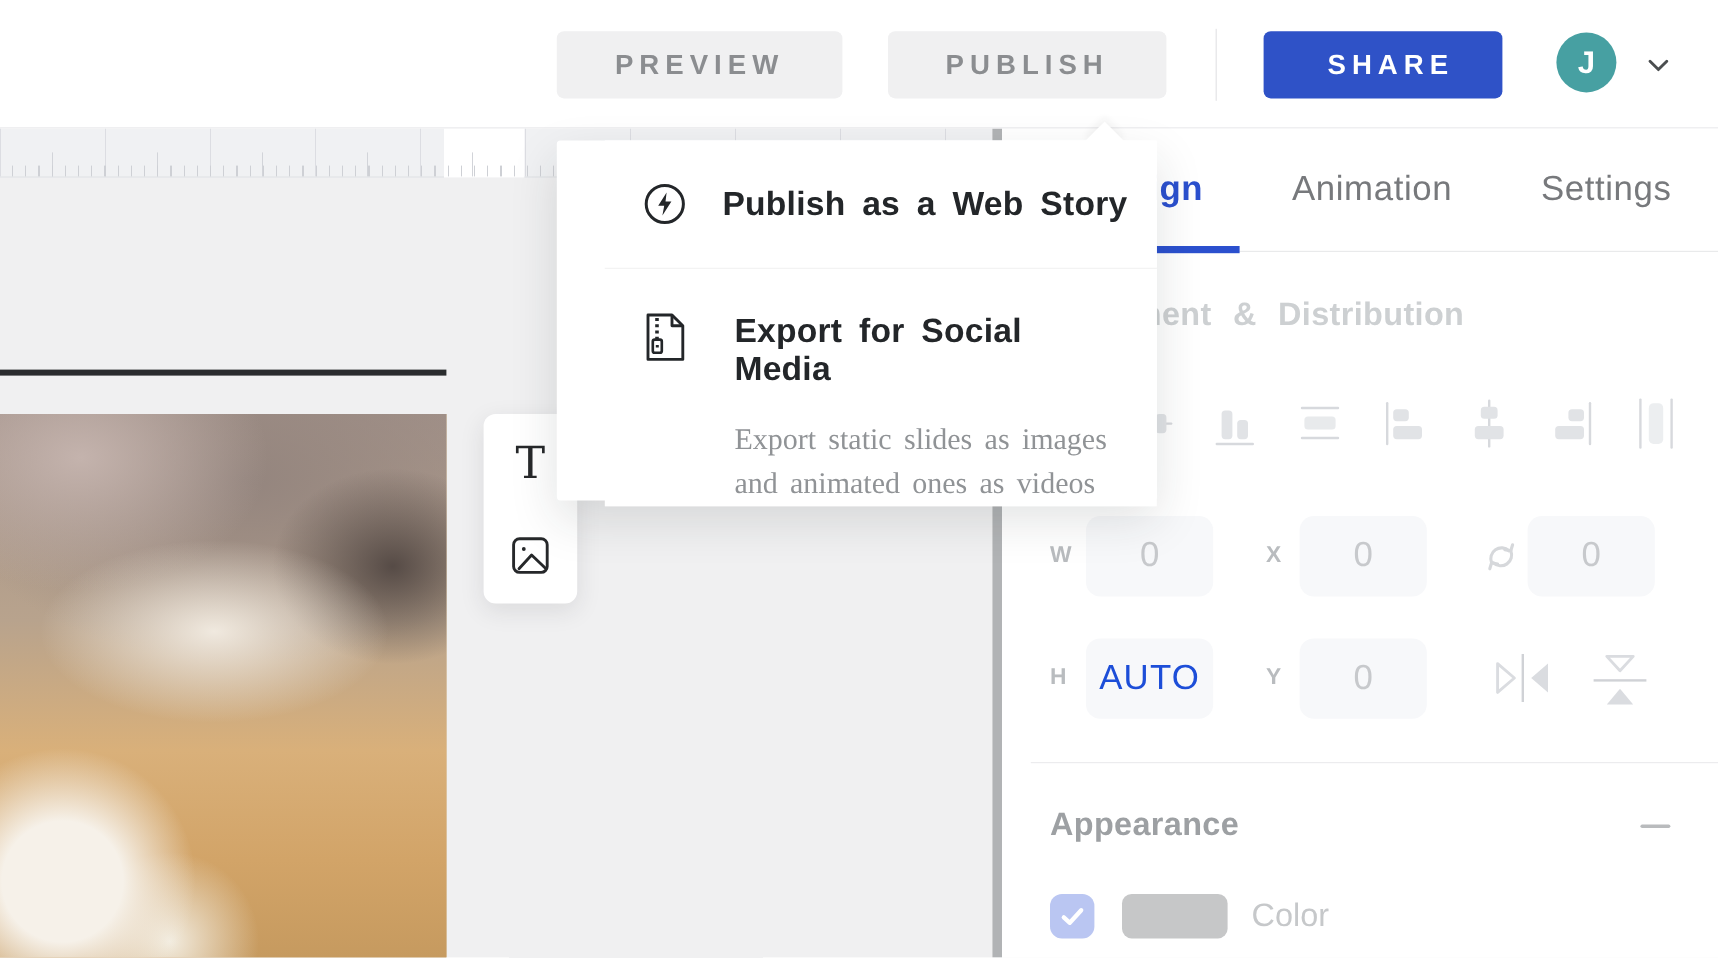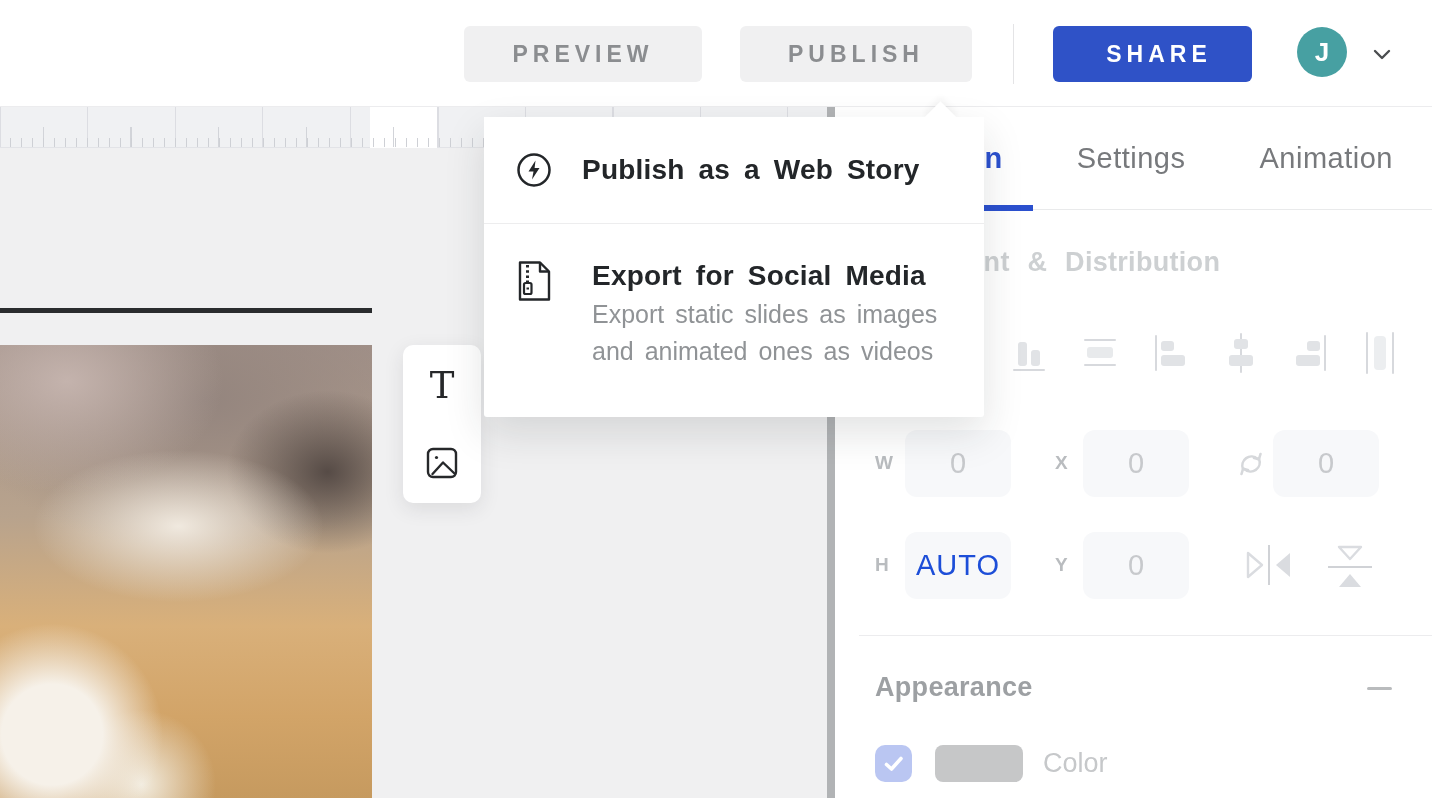--- a/index.html
+++ b/index.html
@@ -85,31 +85,31 @@
     color:#9da0a3; letter-spacing:.3px; }
   .collapse-minus { position:absolute; right:40px; top:580px; width:25px; height:3px; background:#b9bbbd;
     border:none; border-radius:2px; cursor:pointer; }
   .chk { position:absolute; left:40px; top:638px; width:37px; height:37px; border-radius:10px;
     background:#bac6f2; border:none; cursor:pointer; display:flex; align-items:center; justify-content:center; }
   .swatch { position:absolute; left:100px; top:638px; width:88px; height:37px; border-radius:8px;
     background:#c6c7c8; border:none; cursor:pointer; }
   .color-label { position:absolute; left:208px; top:641px; font-size:27px; color:#c6c8ca; }
 
   
-  .dropdown { position:absolute; left:484px; top:117px; width:500px; height:300px; background:#fff;
-    border-radius:3px; box-shadow:0 16px 40px rgba(30,35,40,.13); z-index:50; }
+  .dropdown { position:absolute; left:464px; top:117px; width:500px; height:300px; background:#fff;
+    border-radius:3px; box-shadow:0 16px 40px rgba(30,35,40,.13); z-index:50;padding-left:40px; }
   .dropdown .caret { position:absolute; right:32px; top:-11px; width:23px; height:23px; background:#fff;
     transform:rotate(45deg); box-shadow:-3px -3px 6px rgba(30,35,40,.05); }
   .dd-item1 { position:relative; height:106px; display:flex; align-items:center; padding-left:32px; gap:30px;
     cursor:pointer; background:#fff; border:none; width:100%; text-align:left; font-family:inherit; }
   .dd-sep { height:1px; background:#ededee; }
   .dd-item2 { position:relative; padding:36px 32px 0 32px; display:flex; gap:40px; cursor:pointer;
     background:#fff; border:none; width:100%; text-align:left; font-family:inherit; }
   .dd-title { font-size:28px; font-weight:700; color:#232629; word-spacing:6px; letter-spacing:.2px; }
-  .dd-desc { margin-top:4px; font-size:25px; color:#909396; word-spacing:4px; line-height:37px; }
+  .dd-desc { margin-top:24px; font-size:25px; color:#909396; word-spacing:4px; line-height:37px;font-family:Liberation Serif, serif; }
   .dd-icon { flex:0 0 36px; }
 
   svg { display:block; }
 </style>
 </head>
 <body>
 
 <div id="app">
 
   <div class="canvas">
@@ -134,22 +134,22 @@
           </svg>
         </span>
       </button>
     </div>
   </div>
   <div class="canvas-scrollbar"></div>
 
   <div class="panel">
     <div class="tabs">
       <button class="tab active">Design</button>
+      <button class="tab">Animation</button>
       <button class="tab">Settings</button>
-      <button class="tab">Animation</button>
     </div>
 
     <div class="section-title">Alignment &amp; Distribution</div>
 
     <div class="align-row">
       <button class="align-btn">
         <svg width="34" height="44" viewBox="0 0 34 44">
             <rect x="1" y="4" width="32" height="2" rx="1" fill="#d7d9dd"></rect>
             <rect x="6" y="9" width="9" height="24" rx="3" fill="#e1e3e6"></rect>
             <rect x="19" y="9" width="9" height="16" rx="3" fill="#e1e3e6"></rect>

